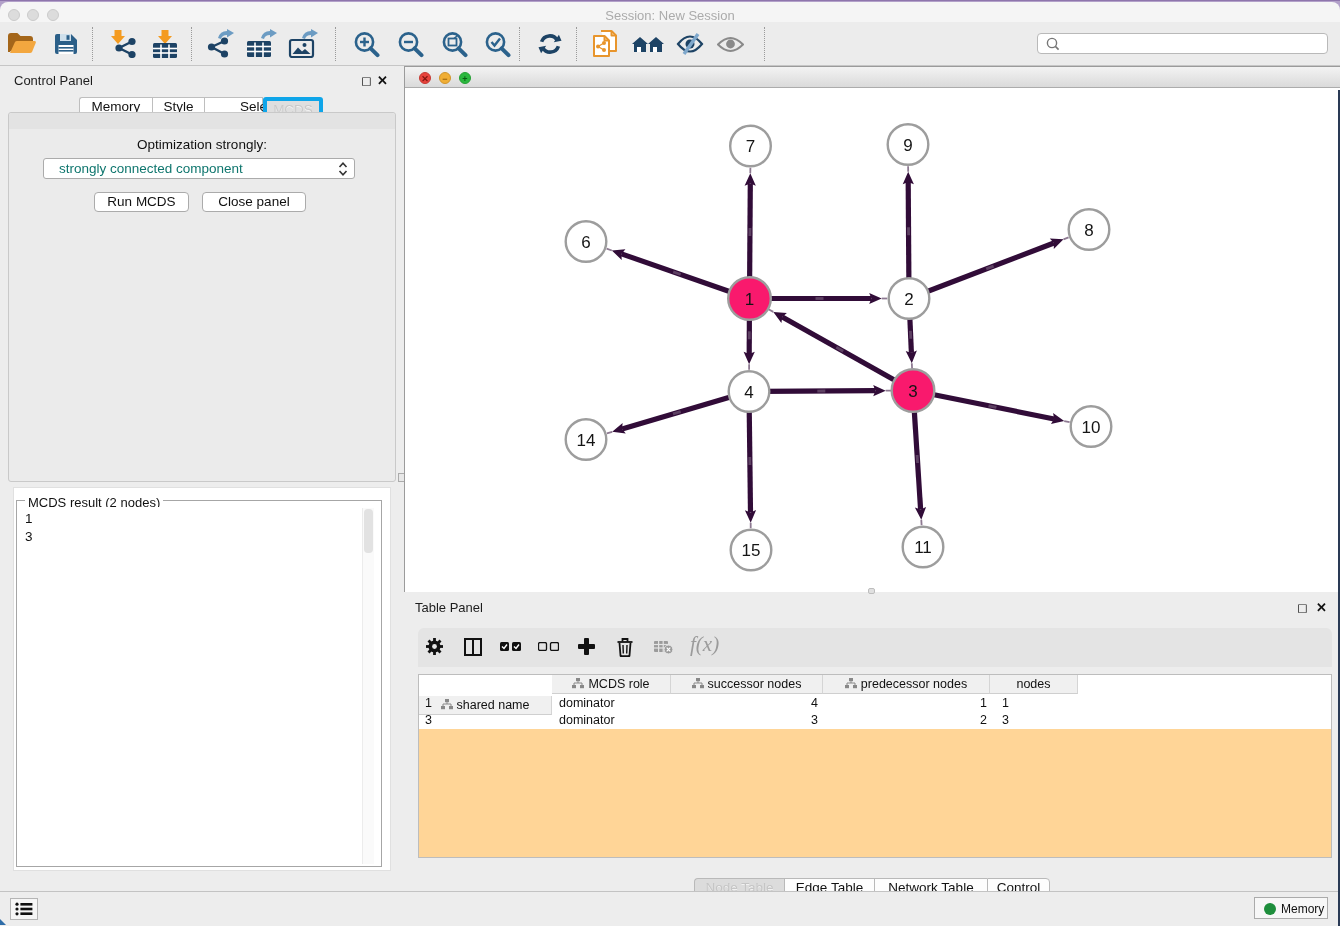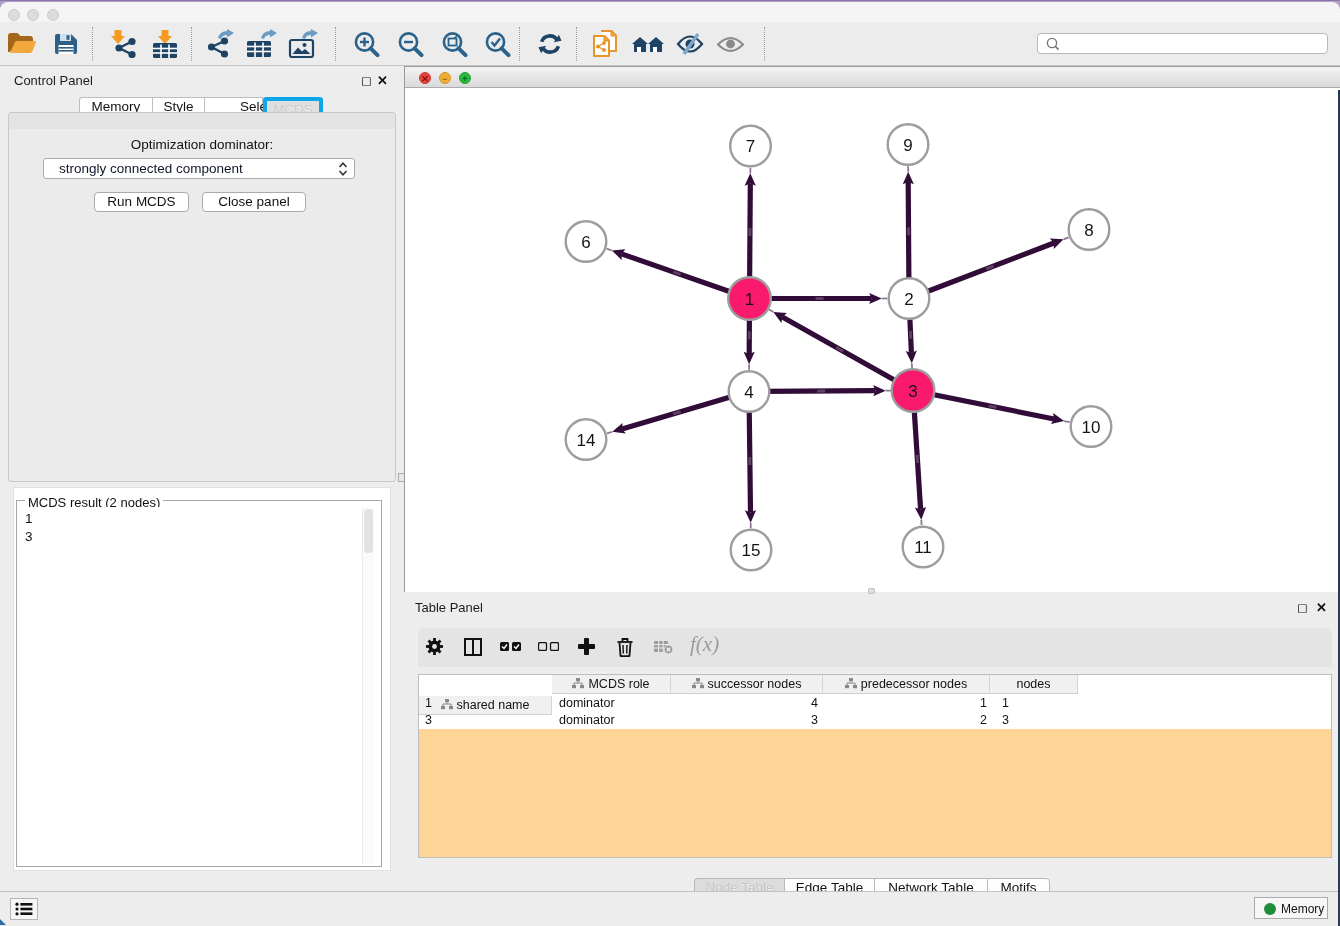--- a/index.html
+++ b/index.html
@@ -17,21 +17,21 @@
   
   #cp-title { left:14px; top:73px; font-size:13px; color:#1d1d1d; }
   .winbtns { position:absolute; font-size:13px; color:#111; }
   .tabs { position:absolute; top:97px; height:19px; display:flex; font-size:13.5px; }
   .tab { background:#fff; border:1px solid #BEBEBE; border-right:none; line-height:18px; color:#111; text-align:center; }
   .tab.first { border-radius:3px 0 0 3px; }
   .tab.sel { background:#DFDFDF; border:4px solid #0ea5e9; border-radius:3px; color:#C9C9C9; text-shadow:0 1px 0 #f4f4f4; }
   #cp-content { left:8px; top:112px; width:388px; height:370px; background:#EBEBEB; border:1px solid #C9C9C9; border-radius:3px; }
   #cp-content .innerhdr { position:absolute; left:0; top:0; width:100%; height:16px; background:#E3E3E3; border-radius:3px 3px 0 0;}
   #opt-label { left:0; top:137px; width:404px; text-align:center; font-size:13.5px; color:#111; }
-  #dropdown { left:43px; top:158px; width:312px; height:21px; background:#fff; border:1px solid #ABABAB; border-radius:3px; font-size:13.5px; color:#0f172a; line-height:19px; padding-left:15px; }
+  #dropdown { left:43px; top:158px; width:312px; height:21px; background:#fff; border:1px solid #ABABAB; border-radius:3px; font-size:13.5px; color:#0f766e; line-height:19px; padding-left:15px; }
   .btn { position:absolute; height:20px; background:#fff; border:1px solid #ABABAB; border-radius:4px; font-size:13.5px; color:#111; text-align:center; line-height:18px; }
   #mcds-white { left:13px; top:487px; width:378px; height:384px; background:#fff; border:1px solid #E0E0E0; }
   #groupbox { left:16px; top:500px; width:366px; height:367px; border:1px solid #A6A6A6; }
   #grouplabel { left:25px; top:495px; background:#fff; padding:0 3px; font-size:13px; color:#111; }
   #mcds-text { left:21px; top:507px; width:359px; height:358px; background:#fff; font-size:13.5px; color:#111; line-height:17.5px; padding:3px 0 0 4px; }
   #mcds-sb { left:362px; top:508px; width:12px; height:356px; background:#FAFAFA; border-left:1px solid #ECECEC; }
   #mcds-thumb { left:364px; top:509px; width:9px; height:44px; background:#E2E2E2; border-radius:4px; }
   
   #netwin { left:404px; top:66px; width:936px; height:526px; border:1px solid #9B9B9B; border-right:none; background:#fff; }
   #nettitle { position:absolute; left:0; top:0; width:100%; height:21px; background:linear-gradient(#F3F3F3,#DADADA); border-bottom:1px solid #ACACAC; }
@@ -53,20 +53,21 @@
   #rightedge { left:1337.5px; top:90px; width:2.5px; height:836px; background:#2A3A55; }
   text { font-size:17px; fill:#151515; text-anchor:middle; font-family:"Liberation Sans",sans-serif; }
 </style>
 </head>
 <body>
 <div class="abs" id="purple"></div>
 <div class="abs" id="titlebar">
   <div class="tl" style="left:8px"></div>
   <div class="tl" style="left:27px"></div>
   <div class="tl" style="left:47px"></div>
+  <div id="wtitle">Session: New Session</div>
 </div>
 <div class="abs" id="toolbar">
   <div class="sep" style="left:92px"></div>
   <div class="sep" style="left:191px"></div>
   <div class="sep" style="left:335px"></div>
   <div class="sep" style="left:519px"></div>
   <div class="sep" style="left:576px"></div>
   <div class="sep" style="left:764px"></div>
   <div id="search">
       <svg width="20" height="17" viewBox="0 0 20 17" style="position:absolute;left:6px;top:2px">
@@ -209,21 +210,21 @@
 <div class="winbtns" style="left:377px; top:73px; font-weight:bold;">✕</div>
 <div class="tabs" style="left:79px;">
   <div class="tab first" style="width:73px;">Memory</div>
   <div class="tab" style="width:52px;">Style</div>
   <div class="tab" style="width:59px;border-right:1px solid #BEBEBE;padding-left:35px;">Select</div>
   <div class="tab sel" style="width:60px;">MCDS</div>
 </div>
 <div class="abs" id="cp-content">
     <div class="innerhdr"></div>
   </div>
-<div class="abs" id="opt-label">Optimization dominator:</div>
+<div class="abs" id="opt-label">Optimization strongly:</div>
 <div class="abs" id="dropdown">strongly connected component
  <svg width="10" height="14" viewBox="0 0 10 14" style="position:absolute;right:6px;top:3px">
       <path d="M1.5 5 L5 1.2 L8.5 5" fill="none" stroke="#333" stroke-width="1.6"></path>
       <path d="M1.5 9 L5 12.8 L8.5 9" fill="none" stroke="#333" stroke-width="1.6"></path>
     </svg>
 </div>
 <div class="btn" style="left:94px; top:192px; width:95px;">Run MCDS</div>
 <div class="btn" style="left:202px; top:192px; width:104px;">Close panel</div>
 <div class="abs" id="mcds-white"></div>
 <div class="abs" id="groupbox"></div>
@@ -445,21 +446,21 @@
 <div class="rcell" style="left:1002px;top:695px;">1</div>
 <div class="rcell" style="left:425px;top:712px;">3</div>
 <div class="rcell" style="left:559px;top:712px;">dominator</div>
 <div class="rcell" style="left:671px;top:712px;width:147px;text-align:right;">3</div>
 <div class="rcell" style="left:823px;top:712px;width:164px;text-align:right;">2</div>
 <div class="rcell" style="left:1002px;top:712px;">3</div>
 
 <div class="ftab" style="left:694px; width:90px; background:#DCDCDC; color:#C5C5C5; border-radius:4px 0 0 4px; text-shadow:0 1px 0 #f2f2f2;">Node Table</div>
 <div class="ftab" style="left:784px; width:90px;">Edge Table</div>
 <div class="ftab" style="left:874px; width:113px;">Network Table</div>
-<div class="ftab" style="left:987px; width:63px; border-right:1px solid #B9B9B9; border-radius:0 4px 4px 0;">Motifs</div>
+<div class="ftab" style="left:987px; width:63px; border-right:1px solid #B9B9B9; border-radius:0 4px 4px 0;">Control</div>
 
 <div class="abs" id="statusbar"></div>
 <div class="abs" id="listbtn">
     <svg width="18" height="14" viewBox="0 0 18 14" style="position:absolute;left:4px;top:3px">
       <g fill="#111">
         <circle cx="2" cy="2.2" r="1.6"></circle>
         <circle cx="2" cy="7" r="1.6"></circle>
         <circle cx="2" cy="11.8" r="1.6"></circle>
         <rect x="5.4" y="1" width="12" height="2.6"></rect>
         <rect x="5.4" y="5.7" width="12" height="2.6"></rect>

